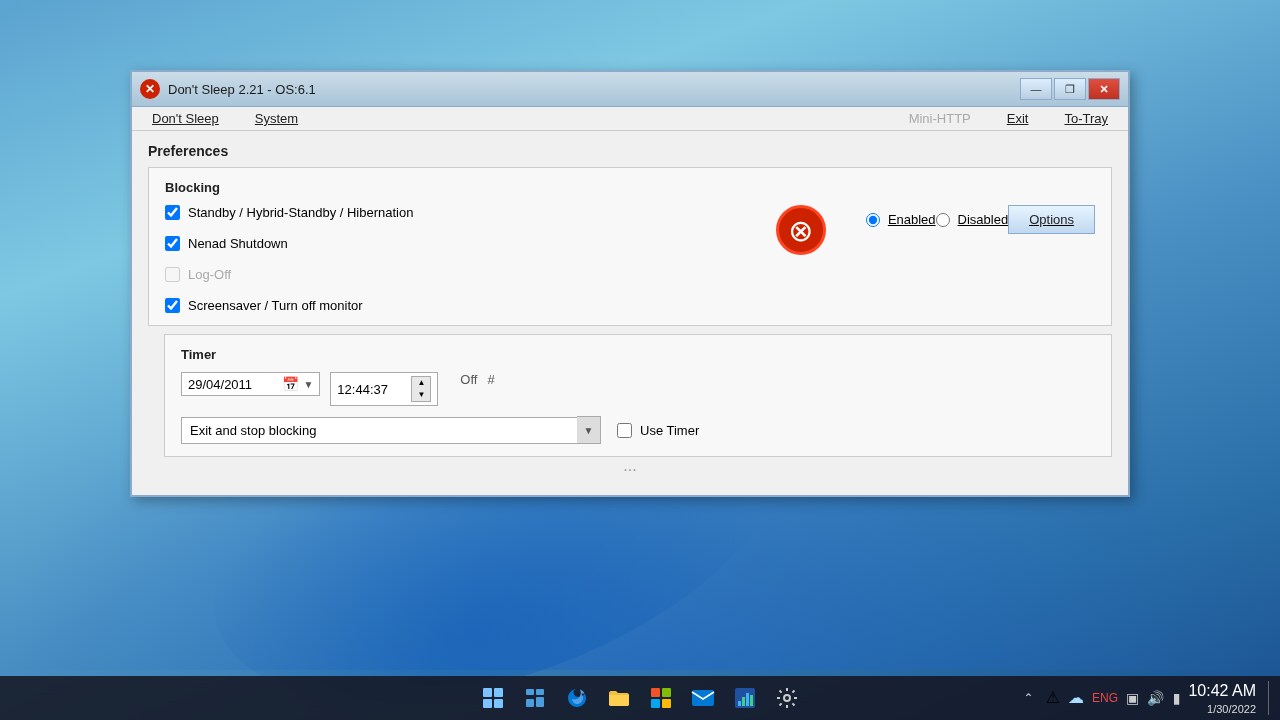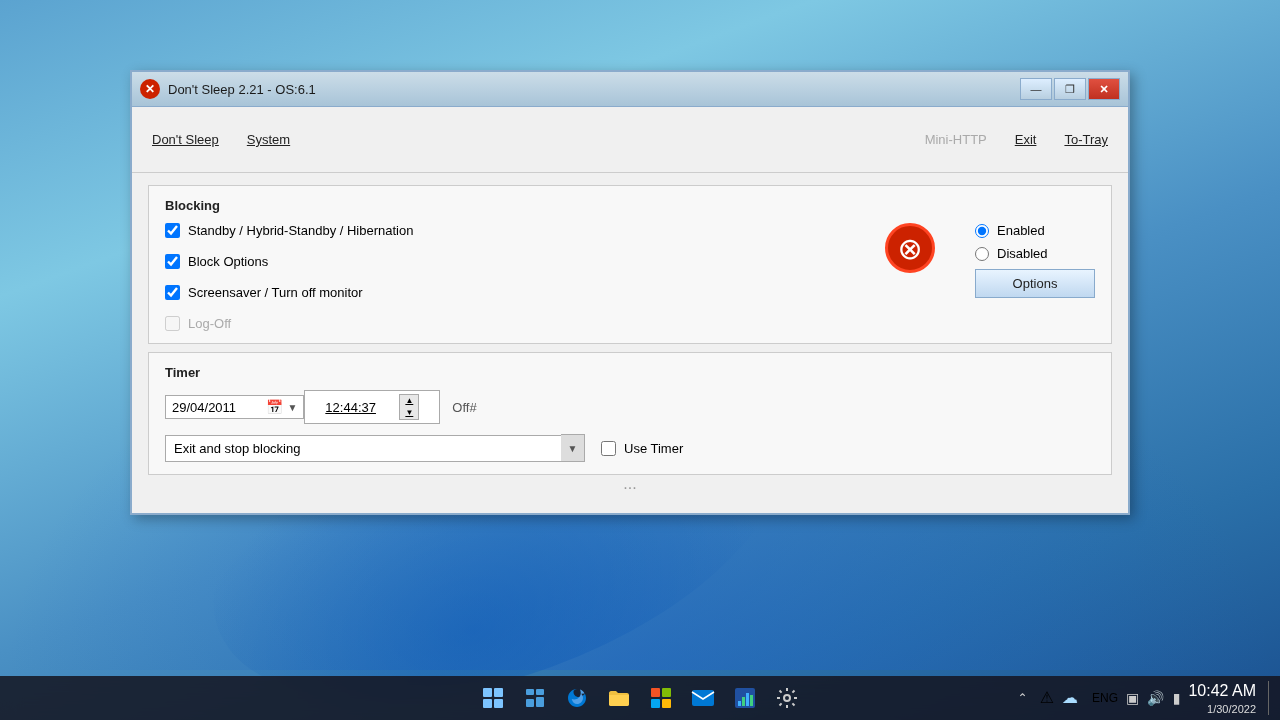--- a/index.html
+++ b/index.html
@@ -81,24 +81,24 @@
     }
     .tb-btn.close {
       background: linear-gradient(to bottom, #e05040, #c03020);
       color: white;
       font-weight: bold;
     }
 
     
     .menu-bar {
       background: #f0f0f0;
-      padding: 21px 8px;
-      display: flex;
-      align-items: center;
-      gap: 4px;
+      padding: 0 8px;
+      display: flex;
+      align-items: center;
+      gap: 12px;
       border-bottom: 1px solid #ccc;
     }
     .menu-item {
       padding: 4px 12px;
       font-size: 13px;
       color: #222;
       cursor: pointer;
       text-decoration: none;
     }
     .menu-item.active {
@@ -176,23 +176,23 @@
       border: 3px solid #ff4422;
     }
     .no-sleep-icon::after {
       content: '⊗';
       color: white;
       font-size: 30px;
     }
 
     .radio-options {
       display: flex;
-      flex-direction: column;
-      gap: 8px;
+      flex-direction: row;
       min-width: 120px;
+      text-decoration: underline;
     }
 
     .radio-row {
       display: flex;
       align-items: center;
       gap: 8px;
       font-size: 13px;
     }
 
     .options-btn {
@@ -204,20 +204,21 @@
       color: #222;
       width: 100%;
     }
 
     
     .timer-section {
       background: #f8f8f8;
       border: 1px solid #ccc;
       padding: 12px 16px;
       margin-top: 8px;
+      margin-left: 16px;
     }
 
     .timer-header {
       font-size: 13px;
       font-weight: bold;
       color: #222;
       margin-bottom: 10px;
     }
 
     .date-input-wrapper {
@@ -228,24 +229,23 @@
       padding: 3px 6px;
       font-size: 13px;
       gap: 4px;
     }
 
     .time-input-wrapper {
       display: flex;
       align-items: center;
       border: 1px solid #aaa;
       background: white;
-      padding: 3px 20px;
+      padding: 3px 6px;
       font-size: 13px;
       gap: 4px;
-      text-decoration: underline;
     }
 
     .spin-btn-group {
       display: flex;
       flex-direction: column;
       border: 1px solid #aaa;
     }
     .spin-btn {
       width: 18px;
       height: 12px;
@@ -380,41 +380,42 @@
     <span class="menu-item active" style="text-decoration:underline;">Don't Sleep</span>
     <span class="menu-item" style="text-decoration:underline;">System</span>
     <span class="menu-spacer"></span>
     <span class="menu-item" style="color:#aaa;">Mini-HTTP</span>
     <span class="menu-item clickable" style="text-decoration:underline;">Exit</span>
     <span class="menu-item clickable" style="text-decoration:underline;">To-Tray</span>
   </div>
 
   <div class="content">
 
+    <div class="section-header">Preferences</div>
 
     <div class="blocking-section">
       <div class="blocking-header">Blocking</div>
       <div class="blocking-inner">
 
         <div class="checkboxes-area">
           <div class="checkbox-row">
             <input type="checkbox" checked="" style="">
             <span>Standby / Hybrid-Standby / Hibernation</span>
           </div>
           <div class="checkbox-row">
             <input type="checkbox" checked="" style="">
-            <span>Block Options</span>
+            <span>Nenad Shutdown</span>
+          </div>
+          <div class="checkbox-row disabled">
+            <input type="checkbox" disabled="" style="">
+            <span style="color:#aaa;">Log-Off</span>
           </div>
           <div class="checkbox-row">
             <input type="checkbox" checked="" style="">
             <span>Screensaver / Turn off monitor</span>
-          </div>
-          <div class="checkbox-row disabled">
-            <input type="checkbox" disabled="" style="">
-            <span style="color:#aaa;">Log-Off</span>
           </div>
         </div>
 
         <div class="no-sleep-icon"></div>
 
         <div class="radio-options">
           <div class="radio-row">
             <input type="radio" name="blocking-state" checked="" class="radio-input" style="">
             <span>Enabled</span>
           </div>
@@ -423,21 +424,21 @@
             <span>Disabled</span>
           </div>
           <button class="options-btn">Options</button>
         </div>
       </div>
     </div>
 
     <div class="timer-section">
       <div class="timer-header">Timer</div>
 
-      <div style="display:flex;align-items:center;margin-bottom:10px;">
+      <div style="display:flex;align-items:flex-start;gap:10px;margin-bottom:10px;">
 
         <div class="date-input-wrapper">
           <span style="font-size:13px;min-width:90px;">29/04/2011</span>
           <span style="font-size:14px;cursor:pointer;">📅</span>
           <span style="font-size:10px;cursor:pointer;color:#555;">▼</span>
         </div>
 
         <div class="time-input-wrapper">
           <span style="font-size:13px;min-width:70px;">12:44:37</span>
           <div class="spin-btn-group">
@@ -548,21 +549,21 @@
   </div>
 
   <div class="taskbar-right">
 
     <div style="font-size:12px;color:#ccc;cursor:pointer;padding:4px;">⌃</div>
 
     <div style="font-size:16px;cursor:pointer;">⚠</div>
 
     <div style="font-size:16px;color:#aaddff;cursor:pointer;">☁</div>
 
-    <span style="font-size:12px;color:#000000;cursor:pointer;margin-left:6px;">ENG</span>
+    <span style="font-size:12px;color:#ef4444;cursor:pointer;">ENG</span>
 
     <div style="font-size:14px;color:#ccc;cursor:pointer;">▣</div>
 
     <div style="font-size:14px;color:#ccc;cursor:pointer;">🔊</div>
 
     <div style="font-size:14px;color:#ccc;cursor:pointer;">▮</div>
 
     <div class="clock-area">
       <div class="clock-time">10:42 AM</div>
       <div class="clock-date">1/30/2022</div>

